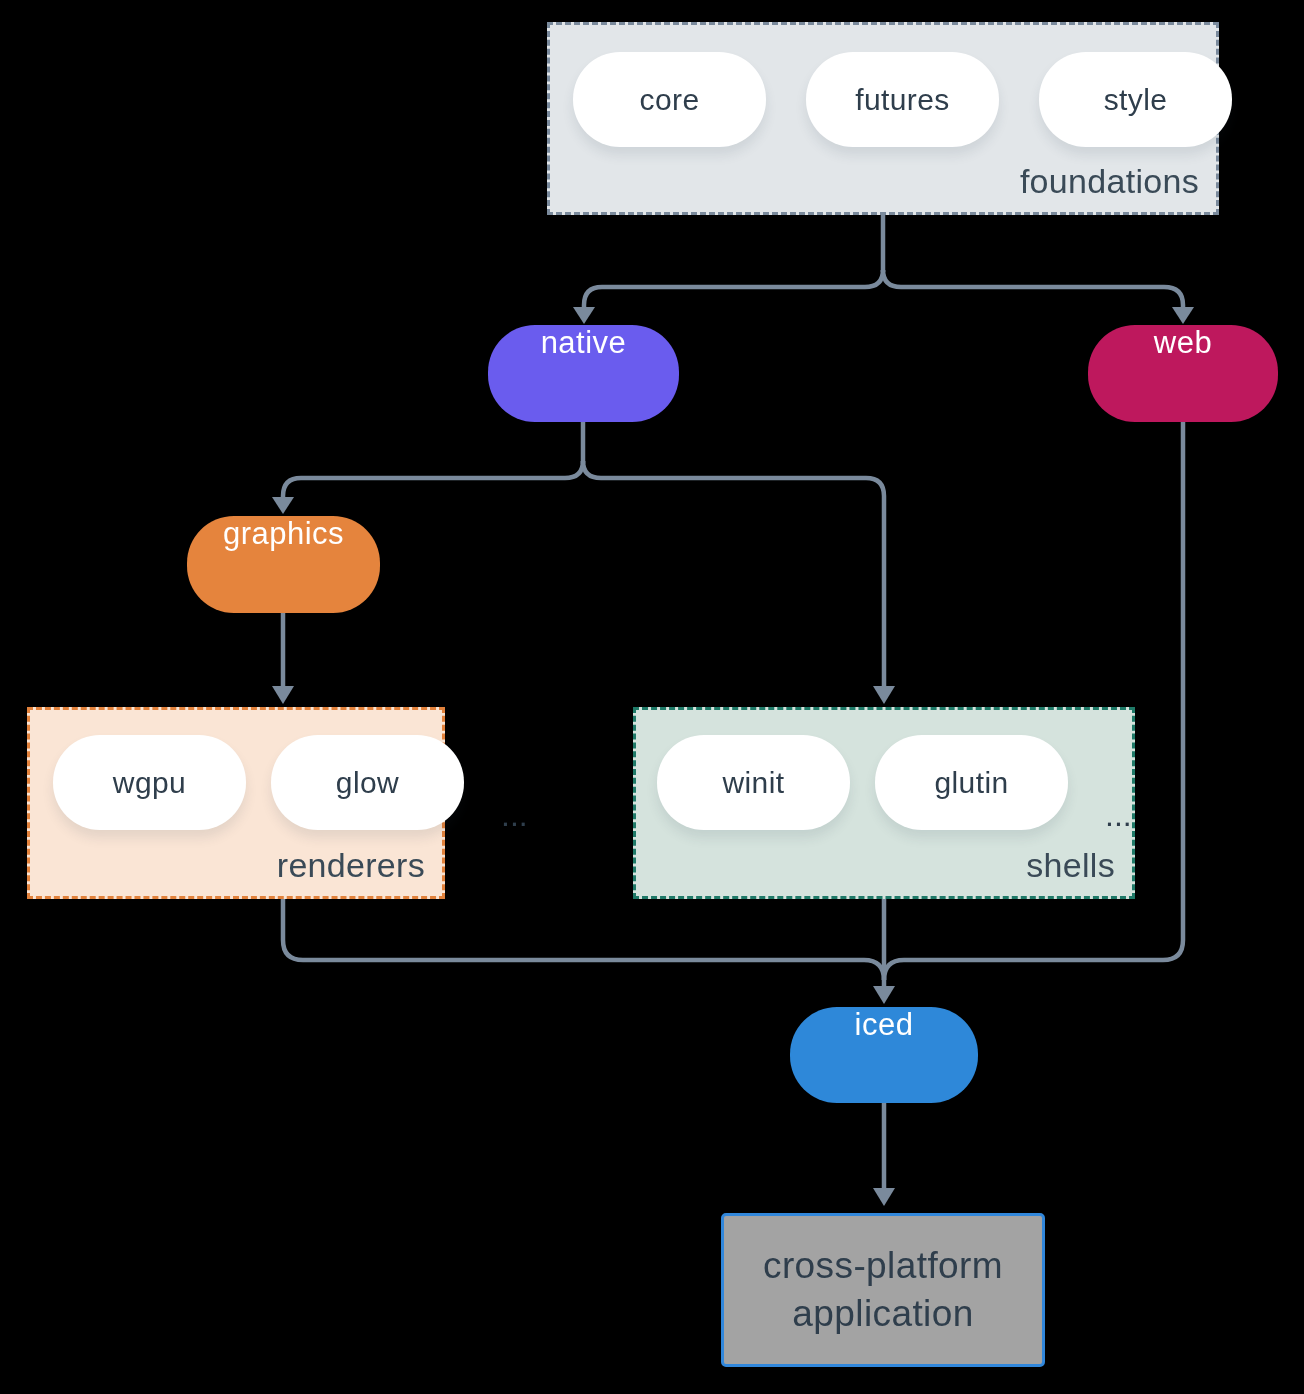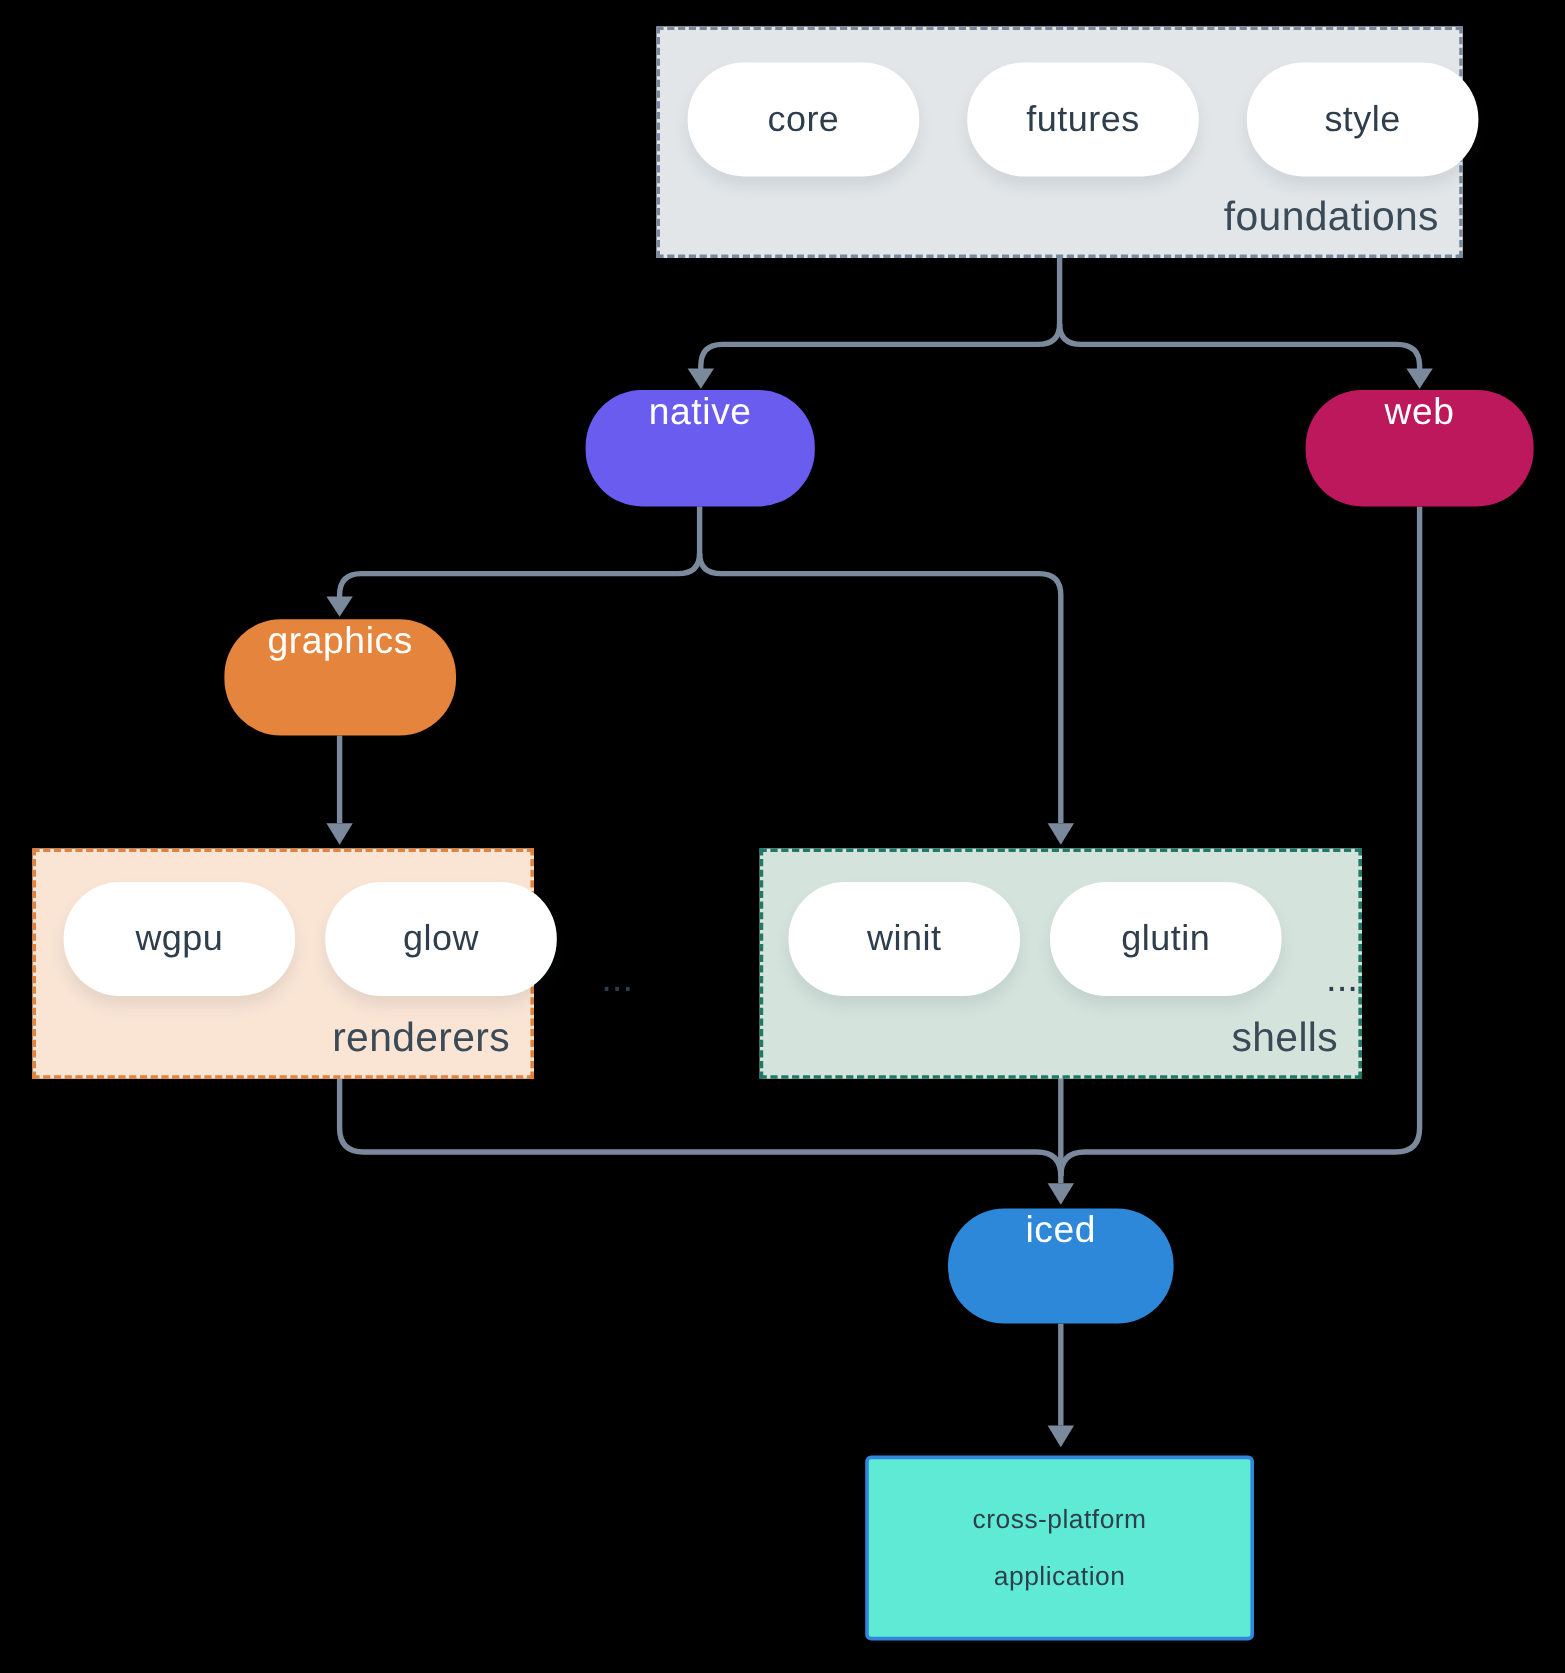--- a/index.html
+++ b/index.html
@@ -83,26 +83,26 @@
   }
   .node-native   { left: 488px;  top: 325px;  width: 191px; height: 97px; background: #6A5CEE; }
   .node-web      { left: 1088px; top: 325px;  width: 190px; height: 97px; background: #be185d; }
   .node-graphics { left: 187px;  top: 516px;  width: 193px; height: 97px; background: #E5843D; }
   .node-iced     { left: 790px;  top: 1007px; width: 188px; height: 96px; background: #2E88D9; }
 
   
   .app-box {
     position: absolute;
     left: 721px; top: 1213px; width: 324px; height: 154px;
-    background: #5eead4;
+    background: #a3a3a3;
     border: 3px solid #3187DB;
     border-radius: 5px;
     display: flex; flex-direction: column;
     align-items: center; justify-content: center;
-    font-size: 22px;
+    font-size: 37px;
     color: #2F3E4C;
     letter-spacing: 0.4px;
     line-height: 48px;
   }
 </style>
 </head>
 <body>
 
 <div class="canvas">
 

